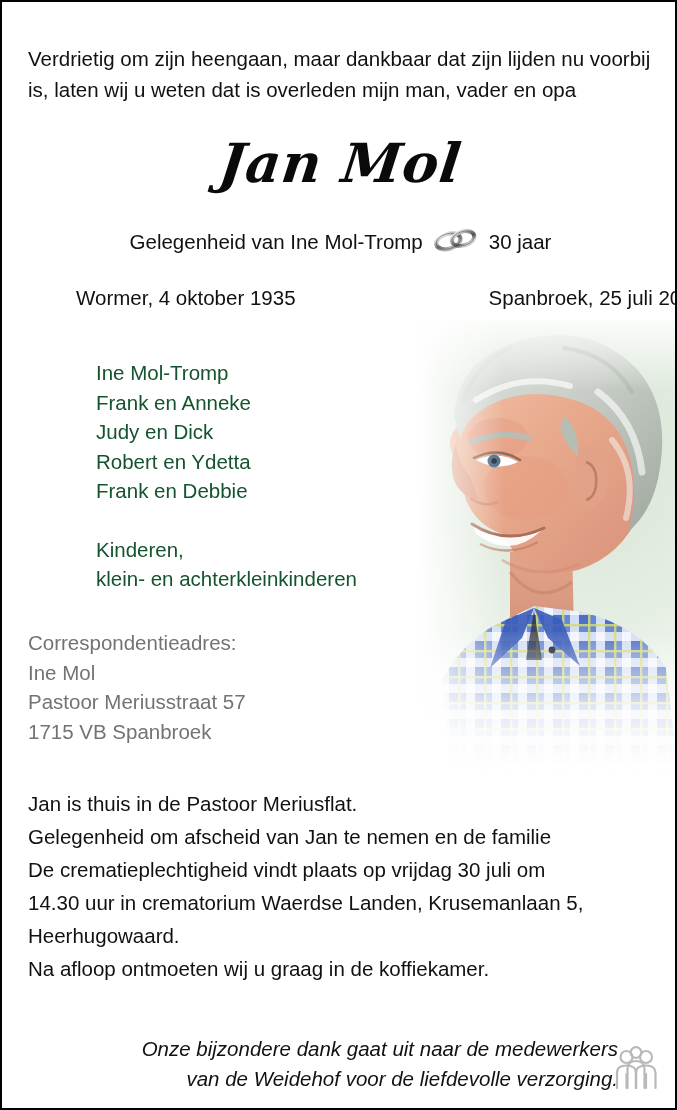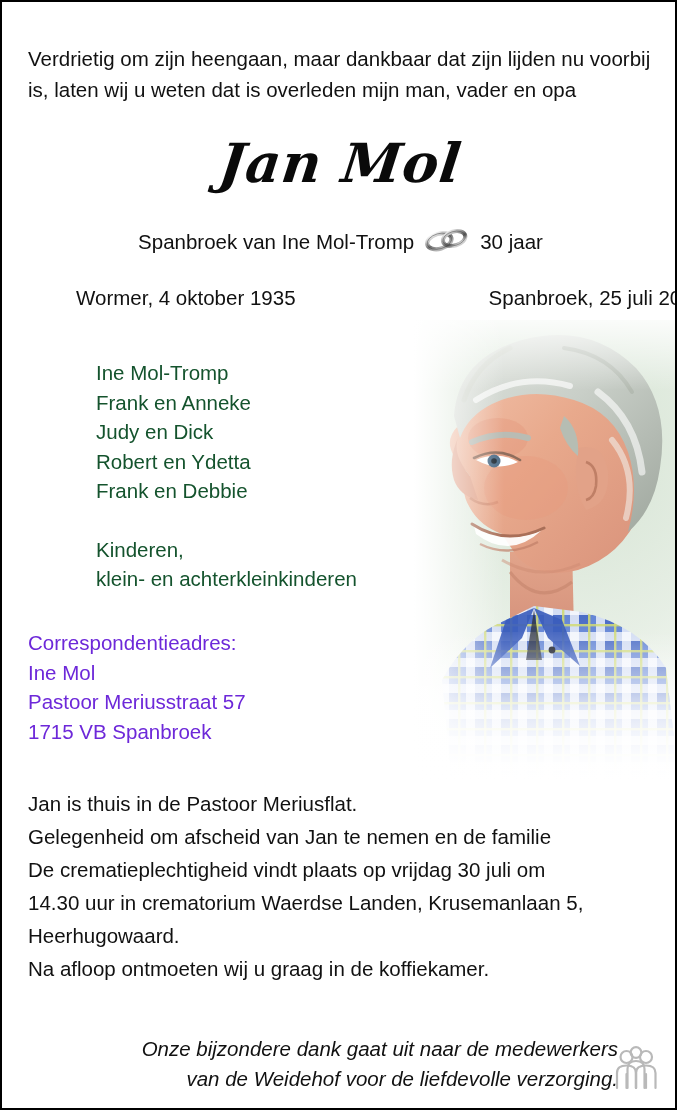--- a/index.html
+++ b/index.html
@@ -109,21 +109,21 @@
     color: #14532d;
     z-index: 3;
   }
   .family .gap { height: 29px; }
 
   .addr {
     position: absolute;
     left: 26px; top: 626px;
     font-size: 20.5px;
     line-height: 29.5px;
-    color: #6d28d9;
+    color: #737373;
     z-index: 3;
   }
 
   .details {
     position: absolute;
     left: 26px; top: 785px; width: 630px;
     font-size: 20.5px;
     line-height: 33px;
     color: #111111;
     z-index: 3;
@@ -263,21 +263,21 @@
     <div class="photo-fade-t"></div>
     <div class="photo-fade-l"></div>
     <div class="photo-fade-b"></div>
   </div>
 
   <p class="intro">Verdrietig om zijn heengaan, maar dankbaar dat zijn lijden nu voorbij is, laten wij u weten dat is overleden mijn man, vader en opa</p>
 
   <div class="name">Jan Mol</div>
 
   <div class="spouse-row">
-    <span>Spanbroek van Ine Mol-Tromp</span>
+    <span>Gelegenheid van Ine Mol-Tromp</span>
     <span class="rings">
       <svg width="46" height="26" viewBox="0 0 46 26">
         <defs>
           <linearGradient id="ringA" x1="0" y1="0" x2="0.4" y2="1">
             <stop offset="0%" stop-color="#ffffff"></stop>
             <stop offset="30%" stop-color="#c9c9c9"></stop>
             <stop offset="62%" stop-color="#6f6f6f"></stop>
             <stop offset="100%" stop-color="#b5b5b5"></stop>
           </linearGradient>
           <linearGradient id="ringB" x1="0" y1="0" x2="0.5" y2="1">

